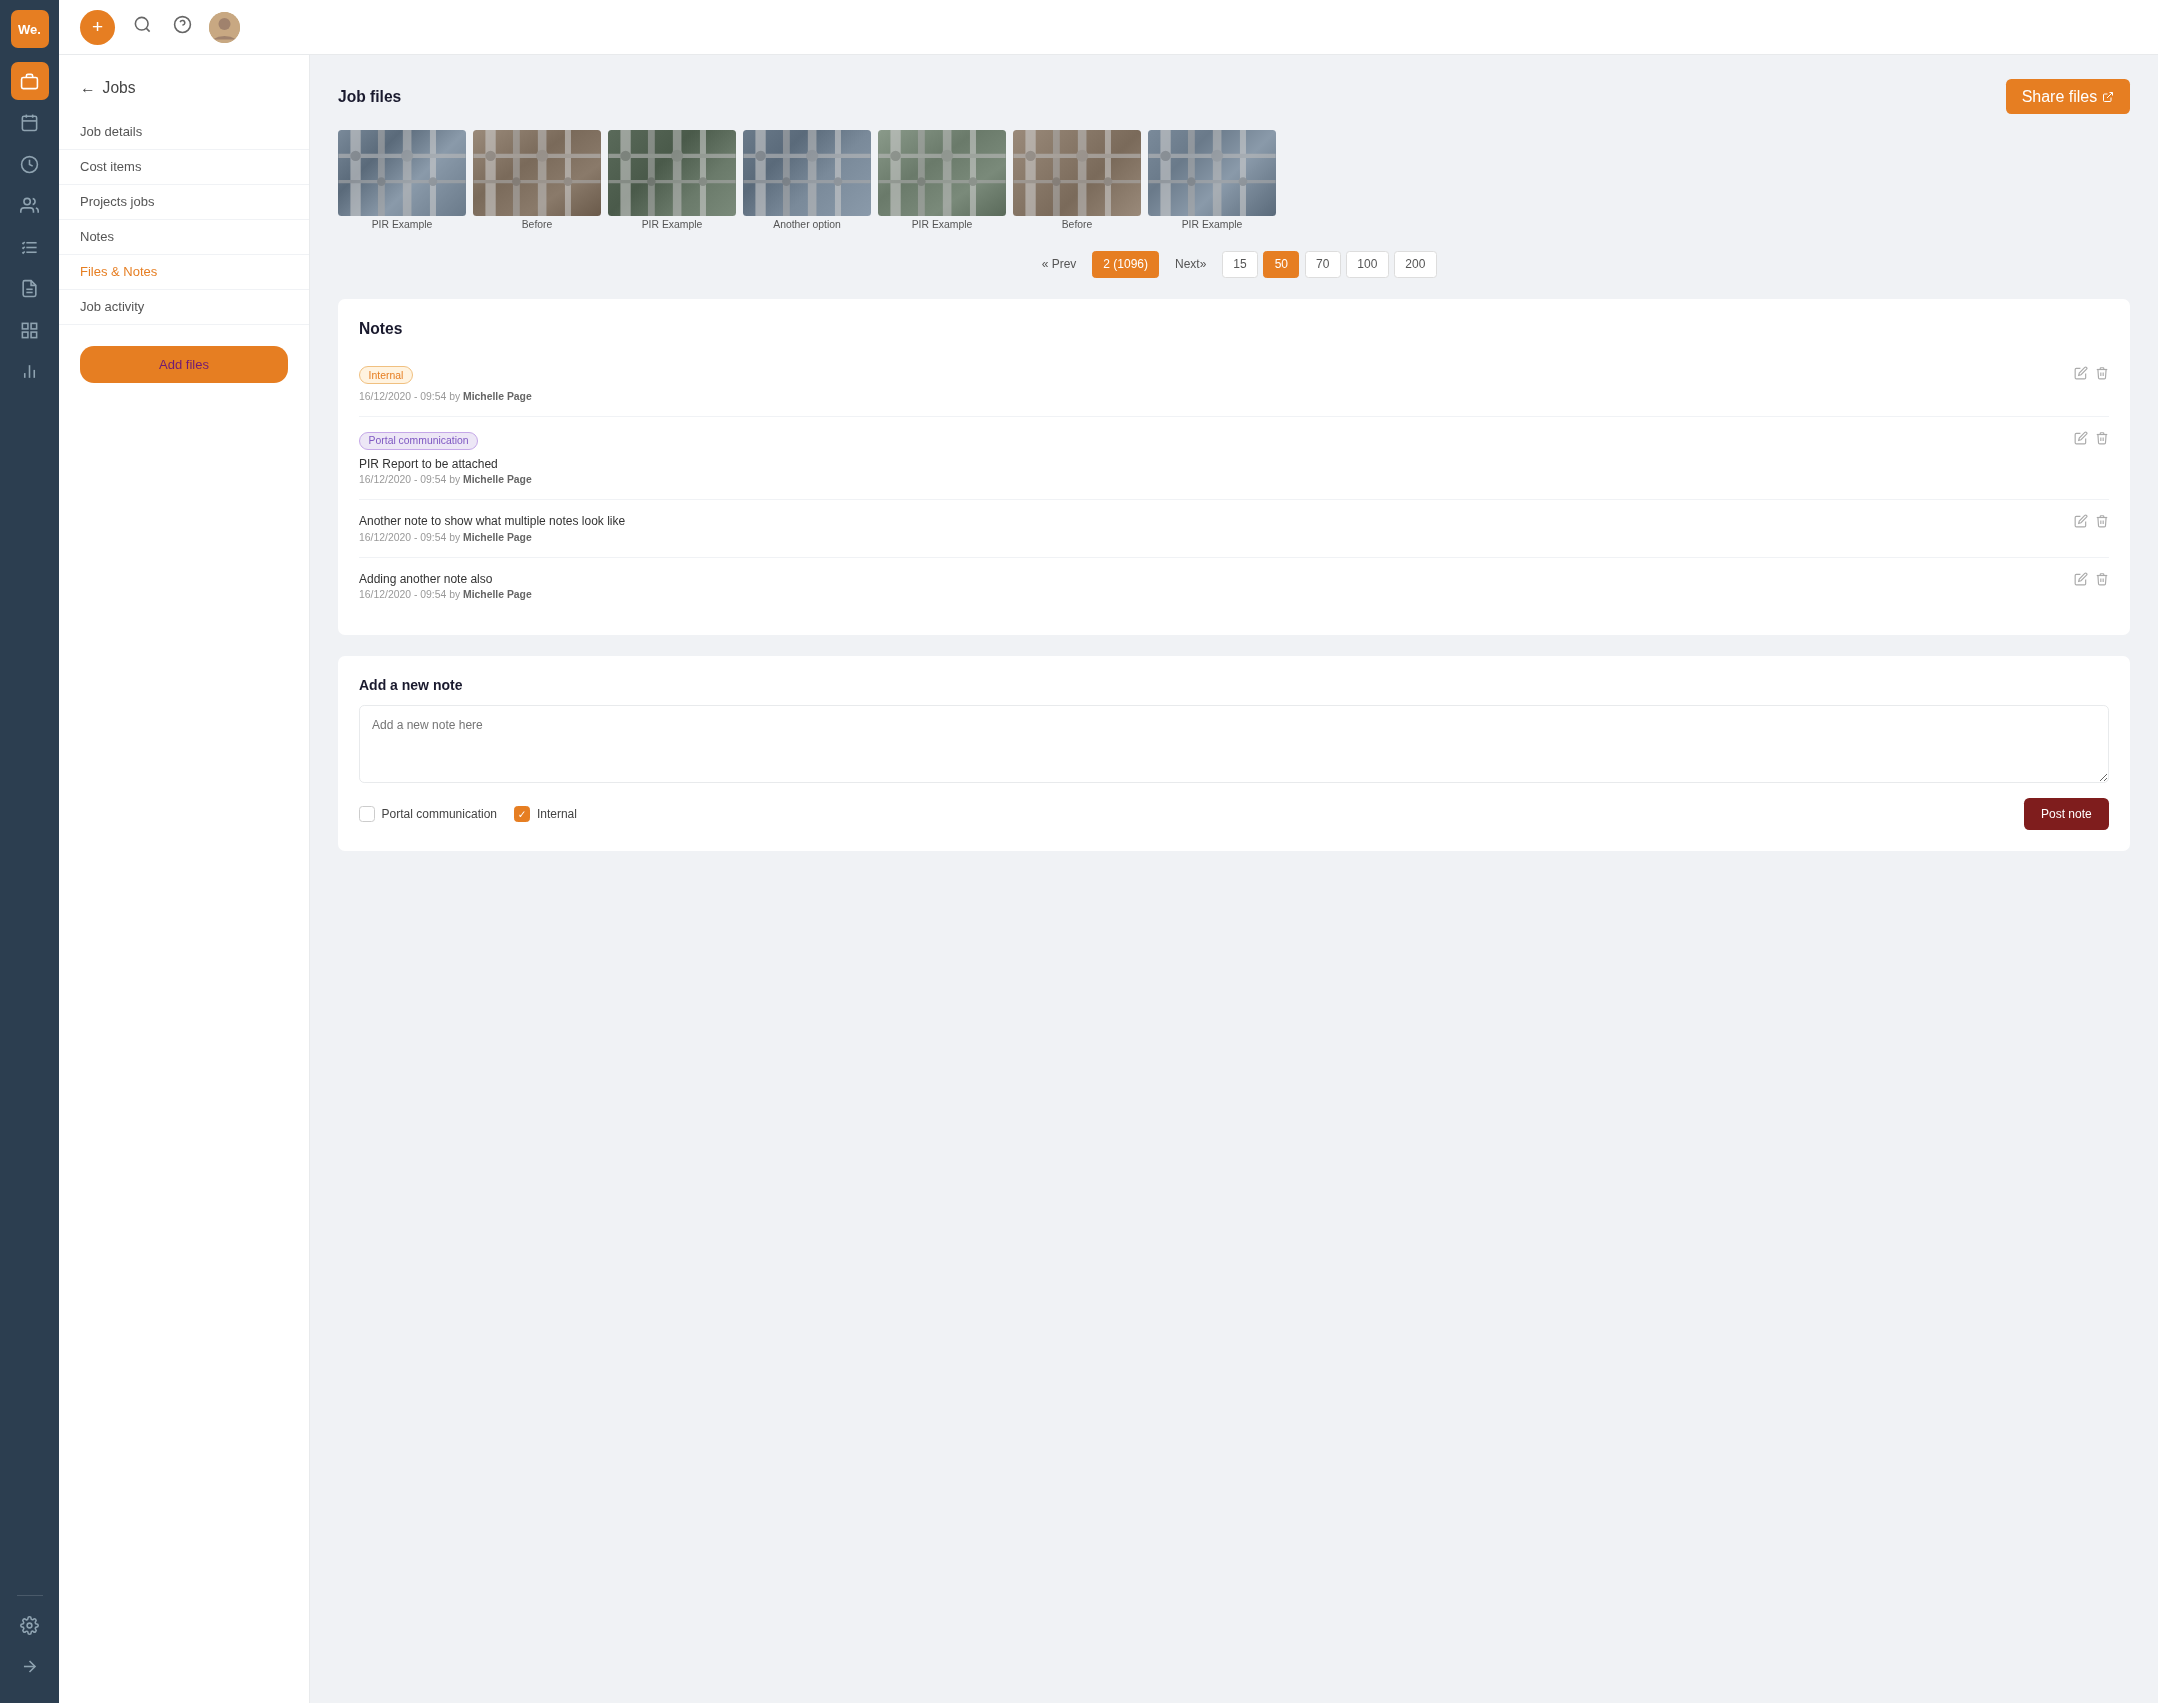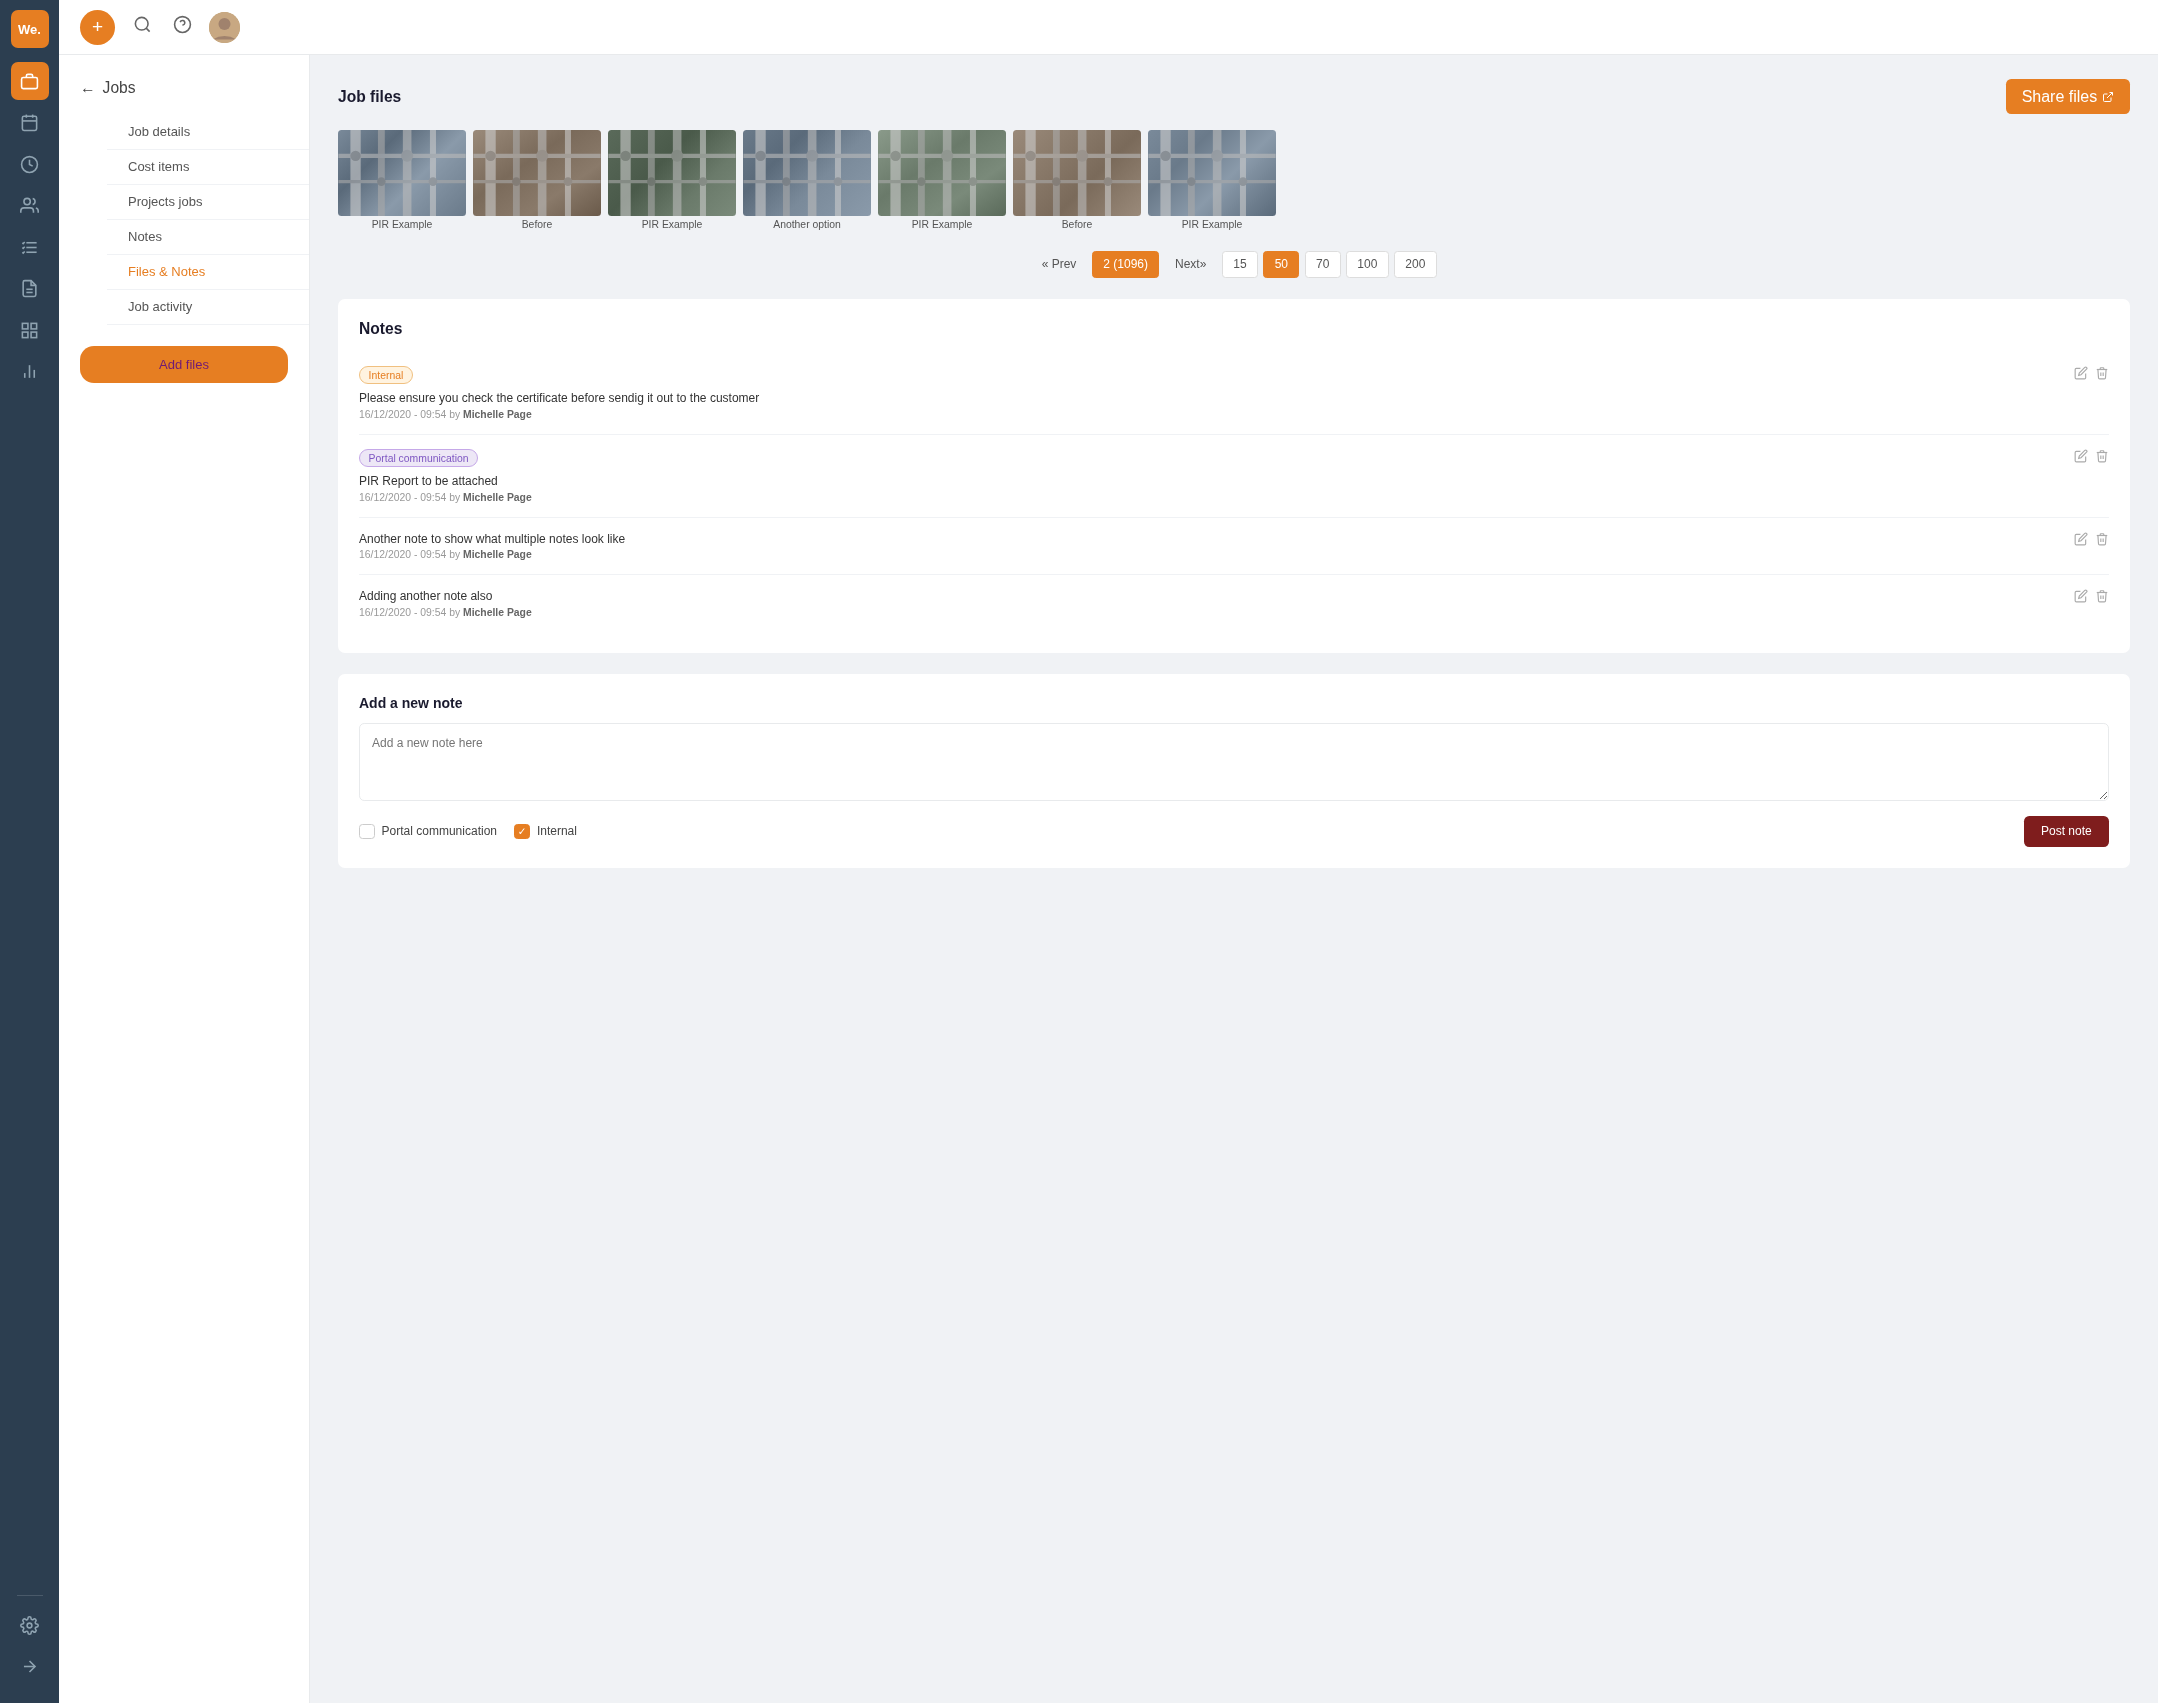--- a/index.html
+++ b/index.html
@@ -83,21 +83,20 @@
       color: #444; font-size: 13px; cursor: pointer;
       font-weight: 500;
     }
     .sidebar-back span { font-size: 15.6px; }
     .sidebar-nav-item {
       padding: 9.5px 21px;
       font-size: 13px;
       color: #555;
       cursor: pointer;
       border-bottom: 0.9px solid #f0f2f5;
-      margin-left: 48px;
     }
     .sidebar-nav-item.active { color: #e67e22; font-weight: 500; }
     .sidebar-add-btn {
       margin: 21px 21px 0;
       background: #e67e22;
       color: #701a75;
       border: none;
       border-radius: 14px;
       padding: 11px 0;
       width: calc(100% - 42px);
@@ -494,21 +493,20 @@
           <span id="page-size-200" class="page-btn">200</span>
         </div>
       </div>
 
       <div class="notes-section">
         <div class="section-title" style="margin-bottom:14px;">Notes</div>
         <div id="notes-list">
 
         <div class="note-item">
     <div class="note-badge badge-internal">Internal</div>
-    <div class="note-text">Please ensure you check the certificate before sendig it out to the customer</div>
     <div class="note-meta">16/12/2020 - 09:54 by <strong>Michelle Page</strong></div>
     <div class="note-actions">
       <button class="note-action-btn">
         <svg width="14" height="14" viewBox="0 0 24 24" fill="none" stroke="currentColor" stroke-width="2">
           <path d="M11 4H4a2 2 0 0 0-2 2v14a2 2 0 0 0 2 2h14a2 2 0 0 0 2-2v-7"></path>
           <path d="M18.5 2.5a2.121 2.121 0 0 1 3 3L12 15l-4 1 1-4 9.5-9.5z"></path>
         </svg>
       </button>
       <button class="note-action-btn">
         <svg width="14" height="14" viewBox="0 0 24 24" fill="none" stroke="currentColor" stroke-width="2">

